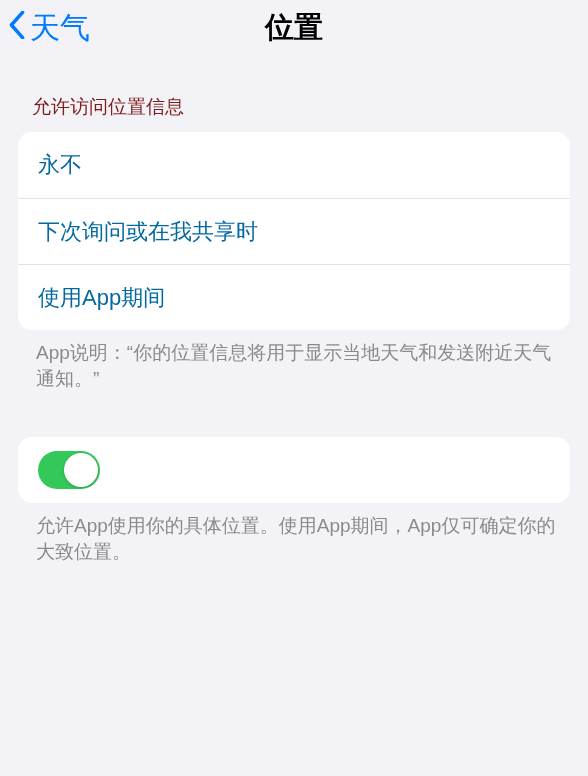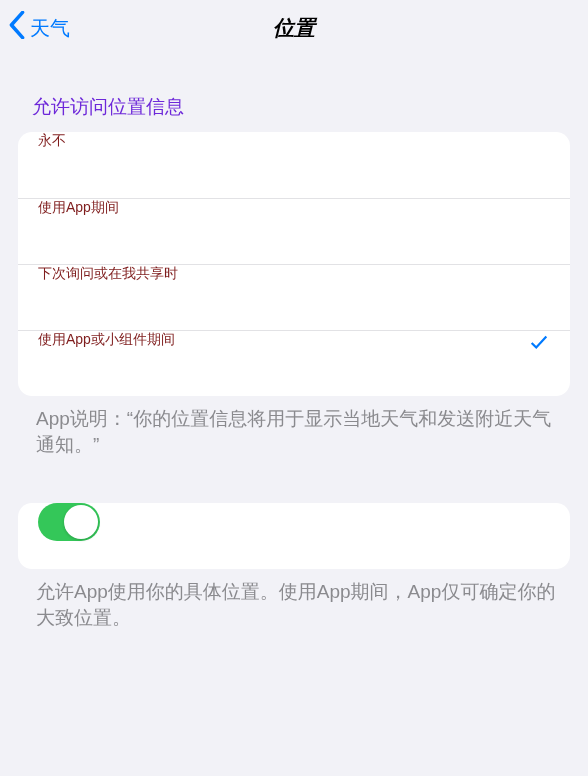--- a/index.html
+++ b/index.html
@@ -23,51 +23,50 @@
       color: #007aff;
       font-size: 24px;
       cursor: pointer;
     }
     .back-btn svg {
       width: 18px;
       height: 28px;
     }
     .back-label {
       margin-left: 4px;
-      font-size: 20px;
+      font-size: 30px;
     }
     .nav-title {
       position: absolute;
       left: 50%;
       transform: translateX(-50%);
-      font-size: 21px;
+      font-size: 29px;
       font-weight: 600;
       color: #000;
-      font-style: italic;
     }
     .section-header {
       font-size: 19px;
-      color: #6d28d9;
+      color: #7f1d1d;
       padding: 38px 32px 12px 32px;
       font-family: Liberation Mono, monospace;
     }
     .group {
       background: #fff;
       border-radius: 14px;
       margin: 0 18px;
       overflow: hidden;
     }
     .row {
       display: flex;
-      align-items: flex-start;
+      align-items: center;
       justify-content: space-between;
       min-height: 66px;
       padding: 0 20px;
-      font-size: 14px;
-      color: #7f1d1d;
+      font-size: 22px;
+      color: #0369a1;
       cursor: pointer;
     }
     .row + .row {
       border-top: 1px solid #e2e2e5;
     }
     .check {
       color: #007aff;
     }
     .check svg {
       width: 22px;
@@ -121,32 +120,24 @@
   <div class="nav-title">位置</div>
 </div>
 
 <div class="section-header">允许访问位置信息</div>
 
 <div class="group">
   <div class="row">
     <span>永不</span>
   </div>
   <div class="row">
-    <span>使用App期间</span>
-  </div>
-  <div class="row">
     <span>下次询问或在我共享时</span>
   </div>
   <div class="row">
-    <span>使用App或小组件期间</span>
-    <span class="check">
-      <svg viewBox="0 0 24 24">
-          <polyline points="4,13 9,18 20,6"></polyline>
-        </svg>
-    </span>
+    <span>使用App期间</span>
   </div>
 </div>
 
 <div class="section-footer">App说明：“你的位置信息将用于显示当地天气和发送附近天气通知。”</div>
 
 <div class="spacer"></div>
 
 <div class="group">
   <div class="row">
     <div class="toggle">

